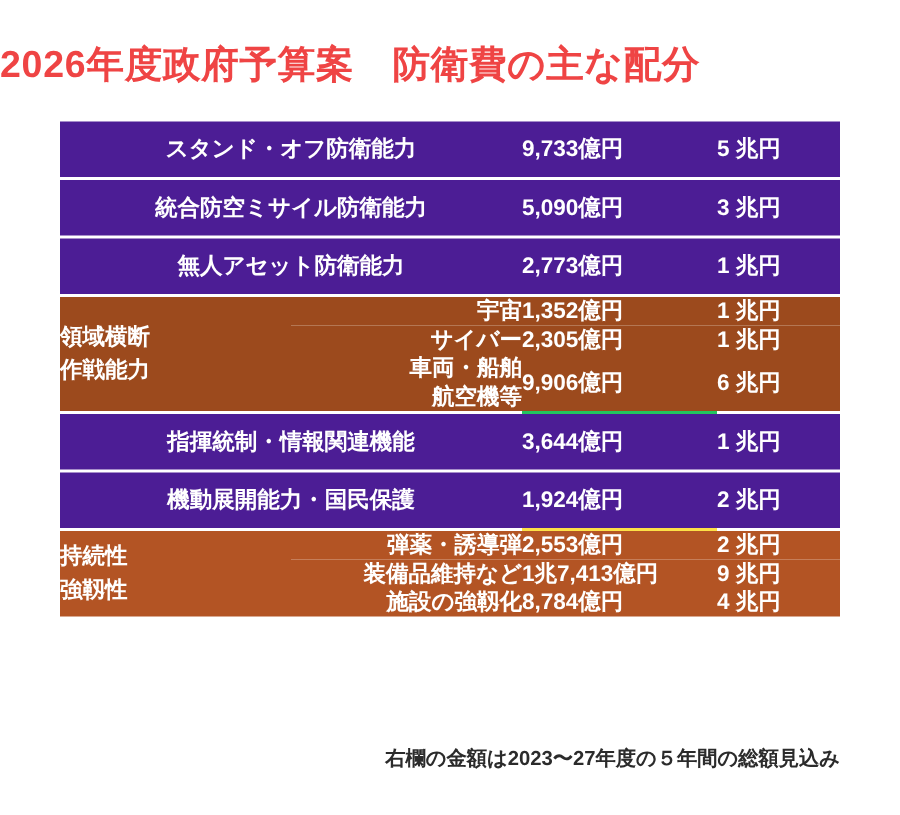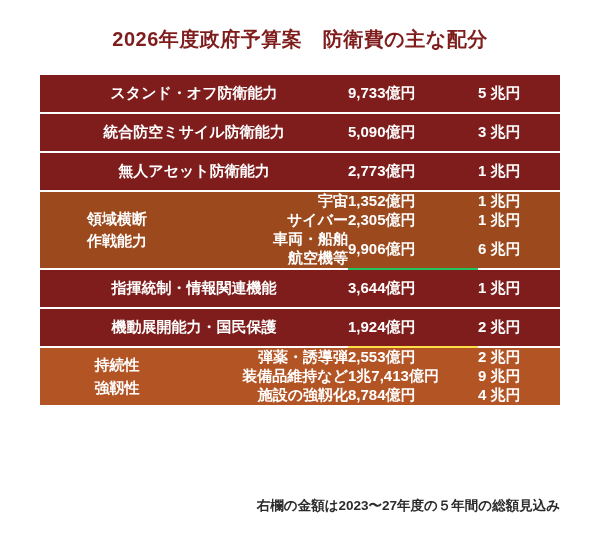--- a/index.html
+++ b/index.html
@@ -14,42 +14,41 @@
     color: #ffffff;
     overflow: hidden;
   }
   .page {
     position: relative;
     width: 600px;
     height: 543px;
     box-sizing: border-box;
   }
   .title {
-    color: #7f1d1d;
-    font-size: 20px;
+    color: #ef4444;
+    font-size: 25px;
     font-weight: bold;
-    text-align: center;
     padding-top: 26px;
     letter-spacing: 0.5px;
   }
   .table {
     margin: 22px 40px 0 40px;
     width: 520px;
     border-collapse: collapse;
     table-layout: fixed;
   }
   .table td {
     color: #ffffff;
     font-size: 15px;
     font-weight: bold;
     vertical-align: middle;
     padding: 0;
   }
   .row-dark {
-    background: #7f1d1d;
+    background: #4c1d95;
   }
   .row-mid {
     background: #9c4a1d;
   }
   .row-light {
     background: #b35424;
   }
   .c-label {
     padding: 8px 10px 8px 14px;
     text-align: center;
@@ -72,21 +71,21 @@
     white-space: nowrap;
   }
   .c-tot {
     text-align: left;
     padding-right: 14px;
     width: 82px;
     font-size: 16px;
     white-space: nowrap;
   }
   .spanlabel {
-    text-align: center;
+    text-align: left;
     font-size: 16px;
     line-height: 1.5;
   }
   .footnote {
     position: absolute;
     right: 40px;
     bottom: 28px;
     color: #2b2b2b;
     font-size: 13.5px;
     font-weight: bold;

